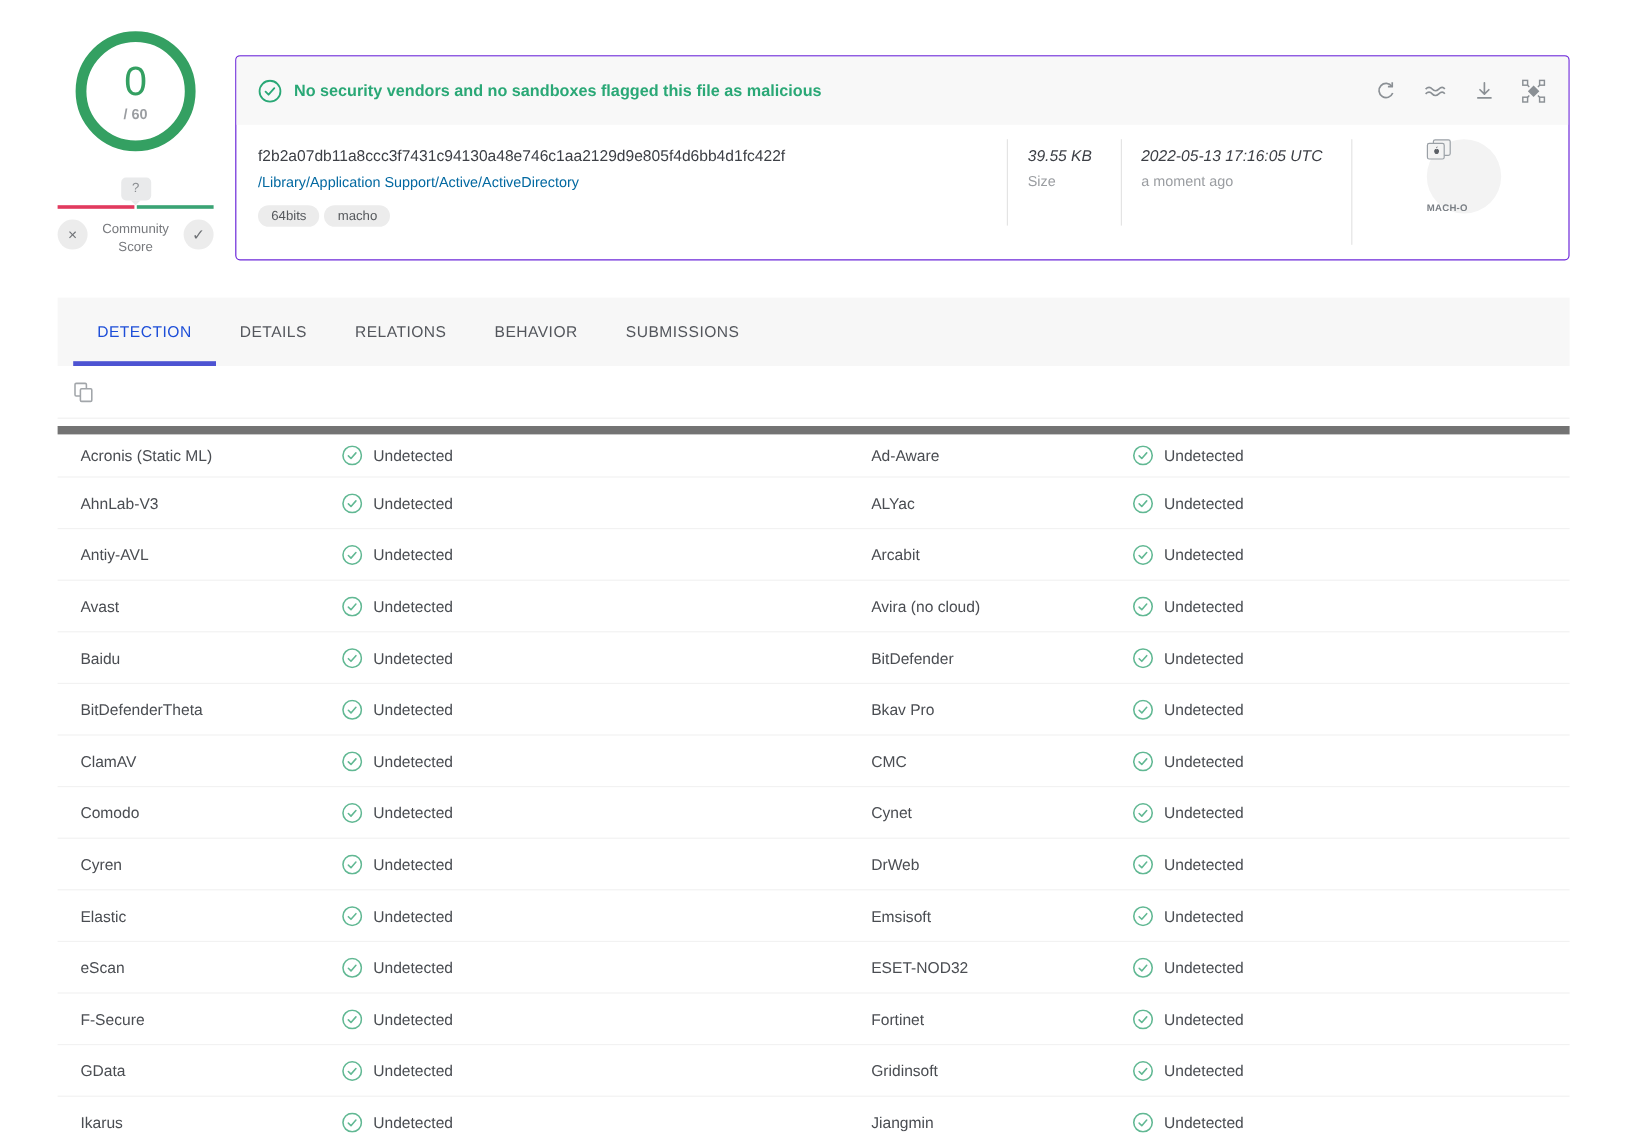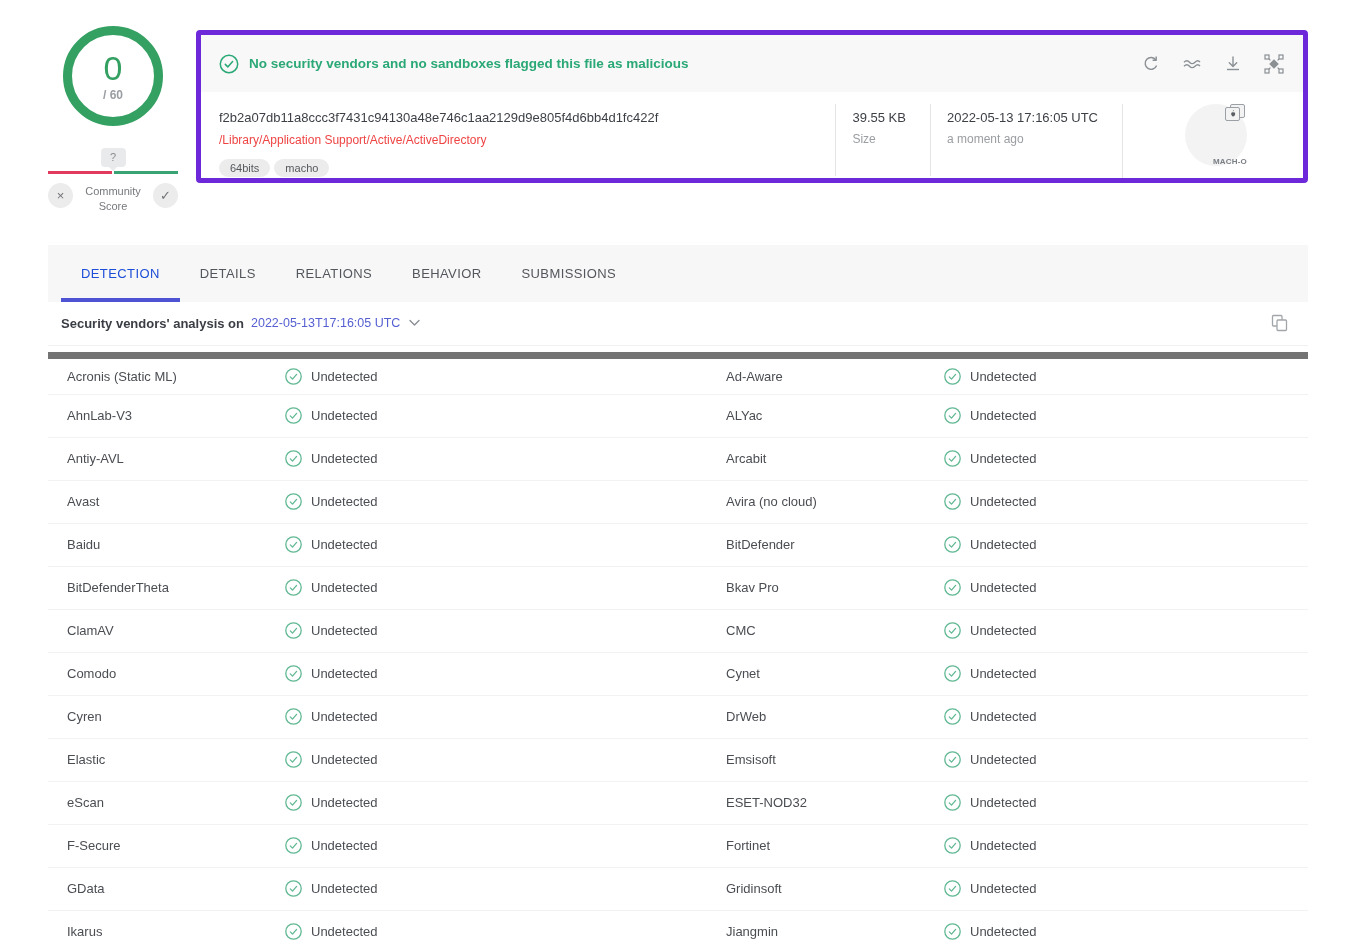--- a/index.html
+++ b/index.html
@@ -21,42 +21,42 @@
   .q-badge::after { content:''; position:absolute; left:50%; margin-left:-4px; bottom:-4px;
     border-left:4px solid transparent; border-right:4px solid transparent; border-top:4px solid #e9eaeb; }
   .gauge { display:flex; height:3px; margin-top:4px; }
   .gauge-neg { flex:1; background:#e13a5e; }
   .gauge-pos { flex:1; background:#3aa374; margin-left:2px; }
   .comm-row { display:flex; align-items:flex-start; margin-top:9px; }
   .circle-btn { width:25px; height:25px; border-radius:50%; background:#ececec; color:#6f7276;
     font-size:13px; display:flex; align-items:center; justify-content:center; cursor:pointer; flex-shrink:0; }
   .comm-label { flex:1; text-align:center; font-size:11px; color:#77797d; line-height:1.35; padding-top:1px; }
 
-  .card { flex:1; border:5px solid #6d28d9; border-radius:4px; margin-top:4px; height:153px; overflow:hidden; }
+  .card { flex:1; border:1px solid #6d28d9; border-radius:4px; margin-top:20px; height:171px; overflow:hidden; }
   .banner { height:57px; background:#f8f8f8; display:flex; align-items:center;
     justify-content:space-between; padding:0 18px; }
   .banner-left { display:flex; align-items:center; gap:10px; }
   .banner-text { color:#2aa876; font-weight:bold; font-size:13.5px; }
   .hicons { display:flex; gap:20px; align-items:center; }
   .hicon { cursor:pointer; display:flex; }
 
   .fileinfo { display:flex; padding:12px 0 0 18px; align-items:flex-start; }
   .fmain { flex:1; min-width:0; padding-right:10px; }
   .fhash { font-size:13px; color:#3c3f45; margin-top:6px; white-space:nowrap; }
-  .fpath { font-size:12px; color:#ef4444; margin-top:8px; }
+  .fpath { font-size:12px; color:#0369a1; margin-top:8px; }
   .ftags { margin-top:12px; display:flex; gap:4px; }
   .tag { background:#ececec; border-radius:10px; padding:3px 11px; font-size:11px; color:#55585c; cursor:pointer; }
   .fmeta { display:flex; align-items:stretch; }
   .meta-block { border-left:1px solid #e4e4e4; padding:6px 24px 0 16px; height:72px; }
-  .meta-v { font-size:13px; color:#3c3f45; white-space:nowrap; }
+  .meta-v { font-size:13px; color:#3c3f45; white-space:nowrap;font-style:italic; }
   .meta-l { font-size:12px; color:#9a9da1; margin-top:7px; }
   .badge-area { border-left:1px solid #e4e4e4; height:88px; display:flex; align-items:flex-start;
     padding:0 56px 0 62px; }
   .macho-badge { width:62px; height:62px; border-radius:50%; background:#f3f3f3;
-    display:flex; flex-direction:column; align-items:flex-end; justify-content:center;gap:44px; }
+    display:flex; flex-direction:column; align-items:flex-start; justify-content:center;gap:44px; }
   .doc-icon { position:relative; width:22px; height:18px; margin-bottom:2px; }
   .doc-back { position:absolute; left:5px; top:0; width:15px; height:14px; border:1.5px solid #9aa0a6;
     border-radius:2px; background:#f3f3f3; }
   .doc-front { position:absolute; left:0; top:3px; width:15px; height:14px; border:1.5px solid #9aa0a6;
     border-radius:2px; background:#f3f3f3; display:flex; align-items:center; justify-content:center; }
   .macho-text { font-size:8px; font-weight:bold; color:#7a7f85; letter-spacing:.2px; }
 
   
   .tabbar { margin:31px 48px 0 48px; background:#f7f7f7; display:flex; padding-left:13px; }
   .tab { position:relative; padding:0 20px; line-height:57px; font-size:13px; letter-spacing:.4px;
@@ -187,29 +187,20 @@
 
 <div class="tabbar">
   <div class="tab active">DETECTION</div>
   <div class="tab">DETAILS</div>
   <div class="tab">RELATIONS</div>
   <div class="tab">BEHAVIOR</div>
   <div class="tab">SUBMISSIONS</div>
 </div>
 
 <div class="analysis">
-  <div class="analysis-left">
-    <span class="analysis-title">Security vendors' analysis on</span>
-    <span class="date-link">2022-05-13T17:16:05 UTC</span>
-    <span class="chev">
-      <svg width="11" height="8" viewBox="0 0 11 8" fill="none" stroke="#8b9095" stroke-width="1.4">
-        <path d="M1 1.5l4.5 4.5L10 1.5" stroke-linecap="round" stroke-linejoin="round"></path>
-      </svg>
-    </span>
-  </div>
   <span class="copy-btn">
     <svg width="17" height="18" viewBox="0 0 17 18" fill="none" stroke="#a2a6aa" stroke-width="1.3">
       <rect x="1.5" y="1.5" width="9.5" height="10.5" rx="1"></rect>
       <rect x="6" y="6" width="9.5" height="10.5" rx="1" fill="#ffffff"></rect>
     </svg>
   </span>
 </div>
 
 <div class="vt-table" id="detections-table">
   <div class="vrow">

